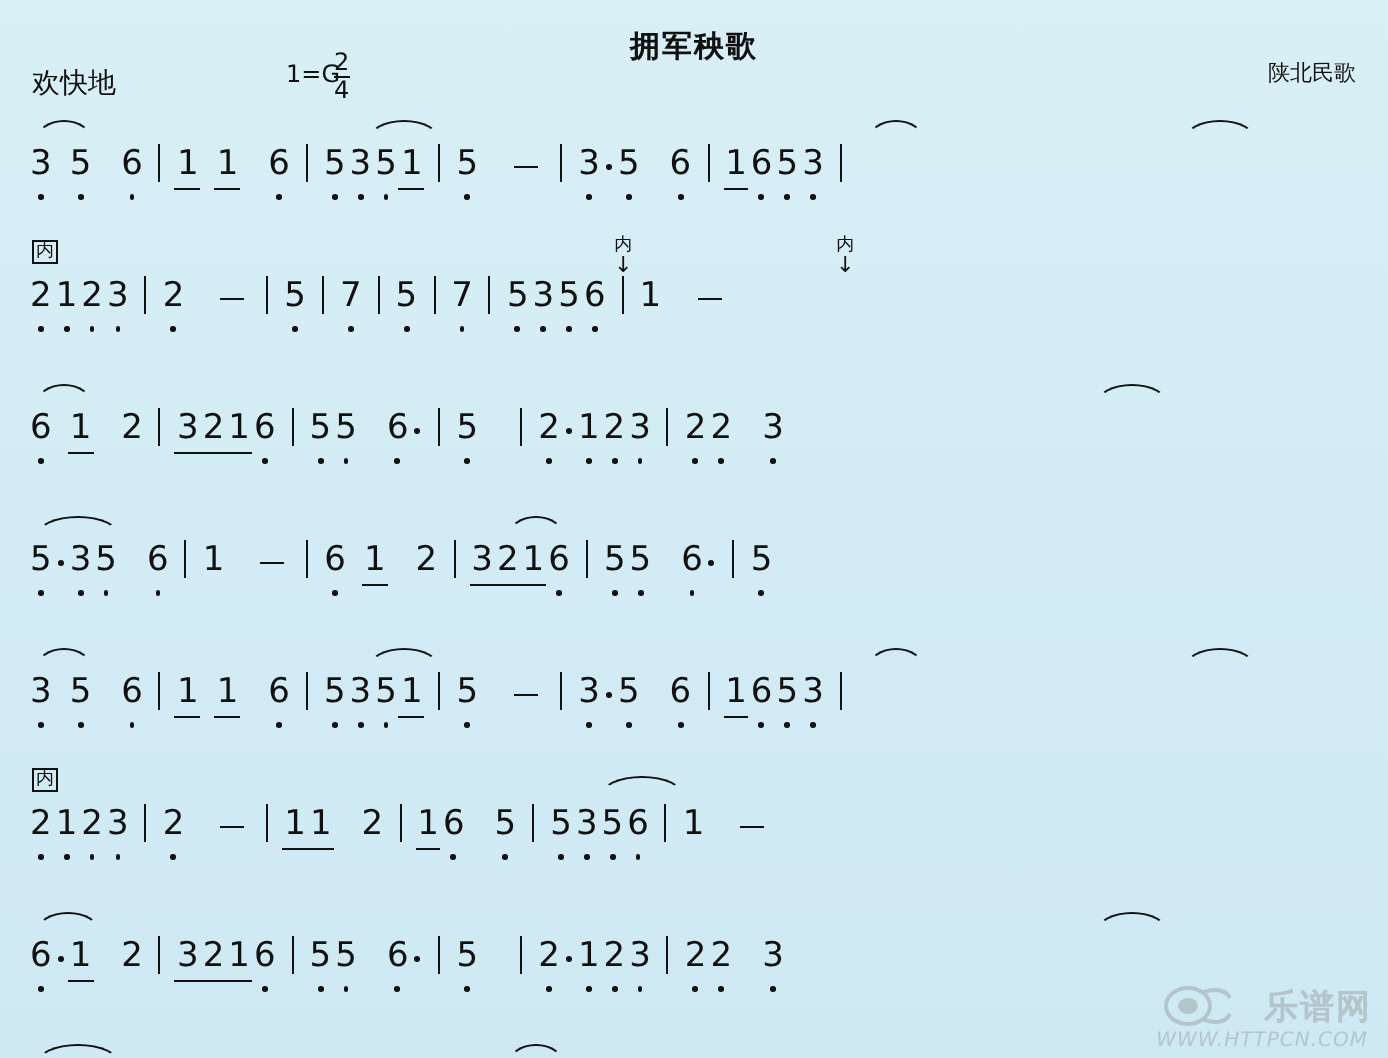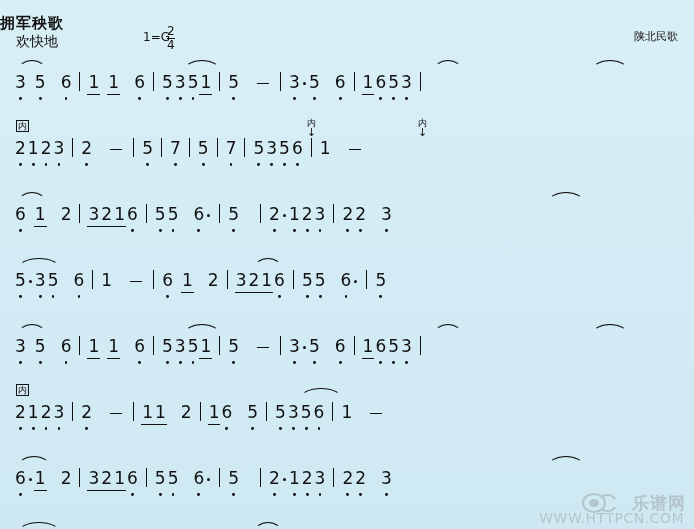--- a/index.html
+++ b/index.html
@@ -24,20 +24,21 @@
 
   
   .header {
     position: relative;
     height: 52px;
   }
   .title {
     position: absolute;
     left: 0; right: 0;
     top: 14px;
+    text-align: center;
     font-size: 15px;
     font-weight: bold;
     letter-spacing: 1px;
     font-family: "DejaVu Sans", sans-serif;
   }
   .tempo {
     position: absolute;
     left: 16px;
     top: 33px;
     font-size: 14px;
@@ -197,23 +198,24 @@
   .watermark .wm-text {
     font-size: 17px;
     font-weight: bold;
     color: #8b8f91;
     letter-spacing: 1px;
   }
   .watermark .wm-url {
     position: absolute;
     right: 2px;
     bottom: -11px;
-    font-size: 14px;
+    font-size: 10px;
     color: #8b8f91;
     letter-spacing: 0.5px;
+    font-style: italic;
   }
 </style>
 </head>
 <body>
 
 <div class="sheet">
 
   <div class="header">
     <div class="title">拥军秧歌</div>
     <div class="tempo">欢快地</div>

